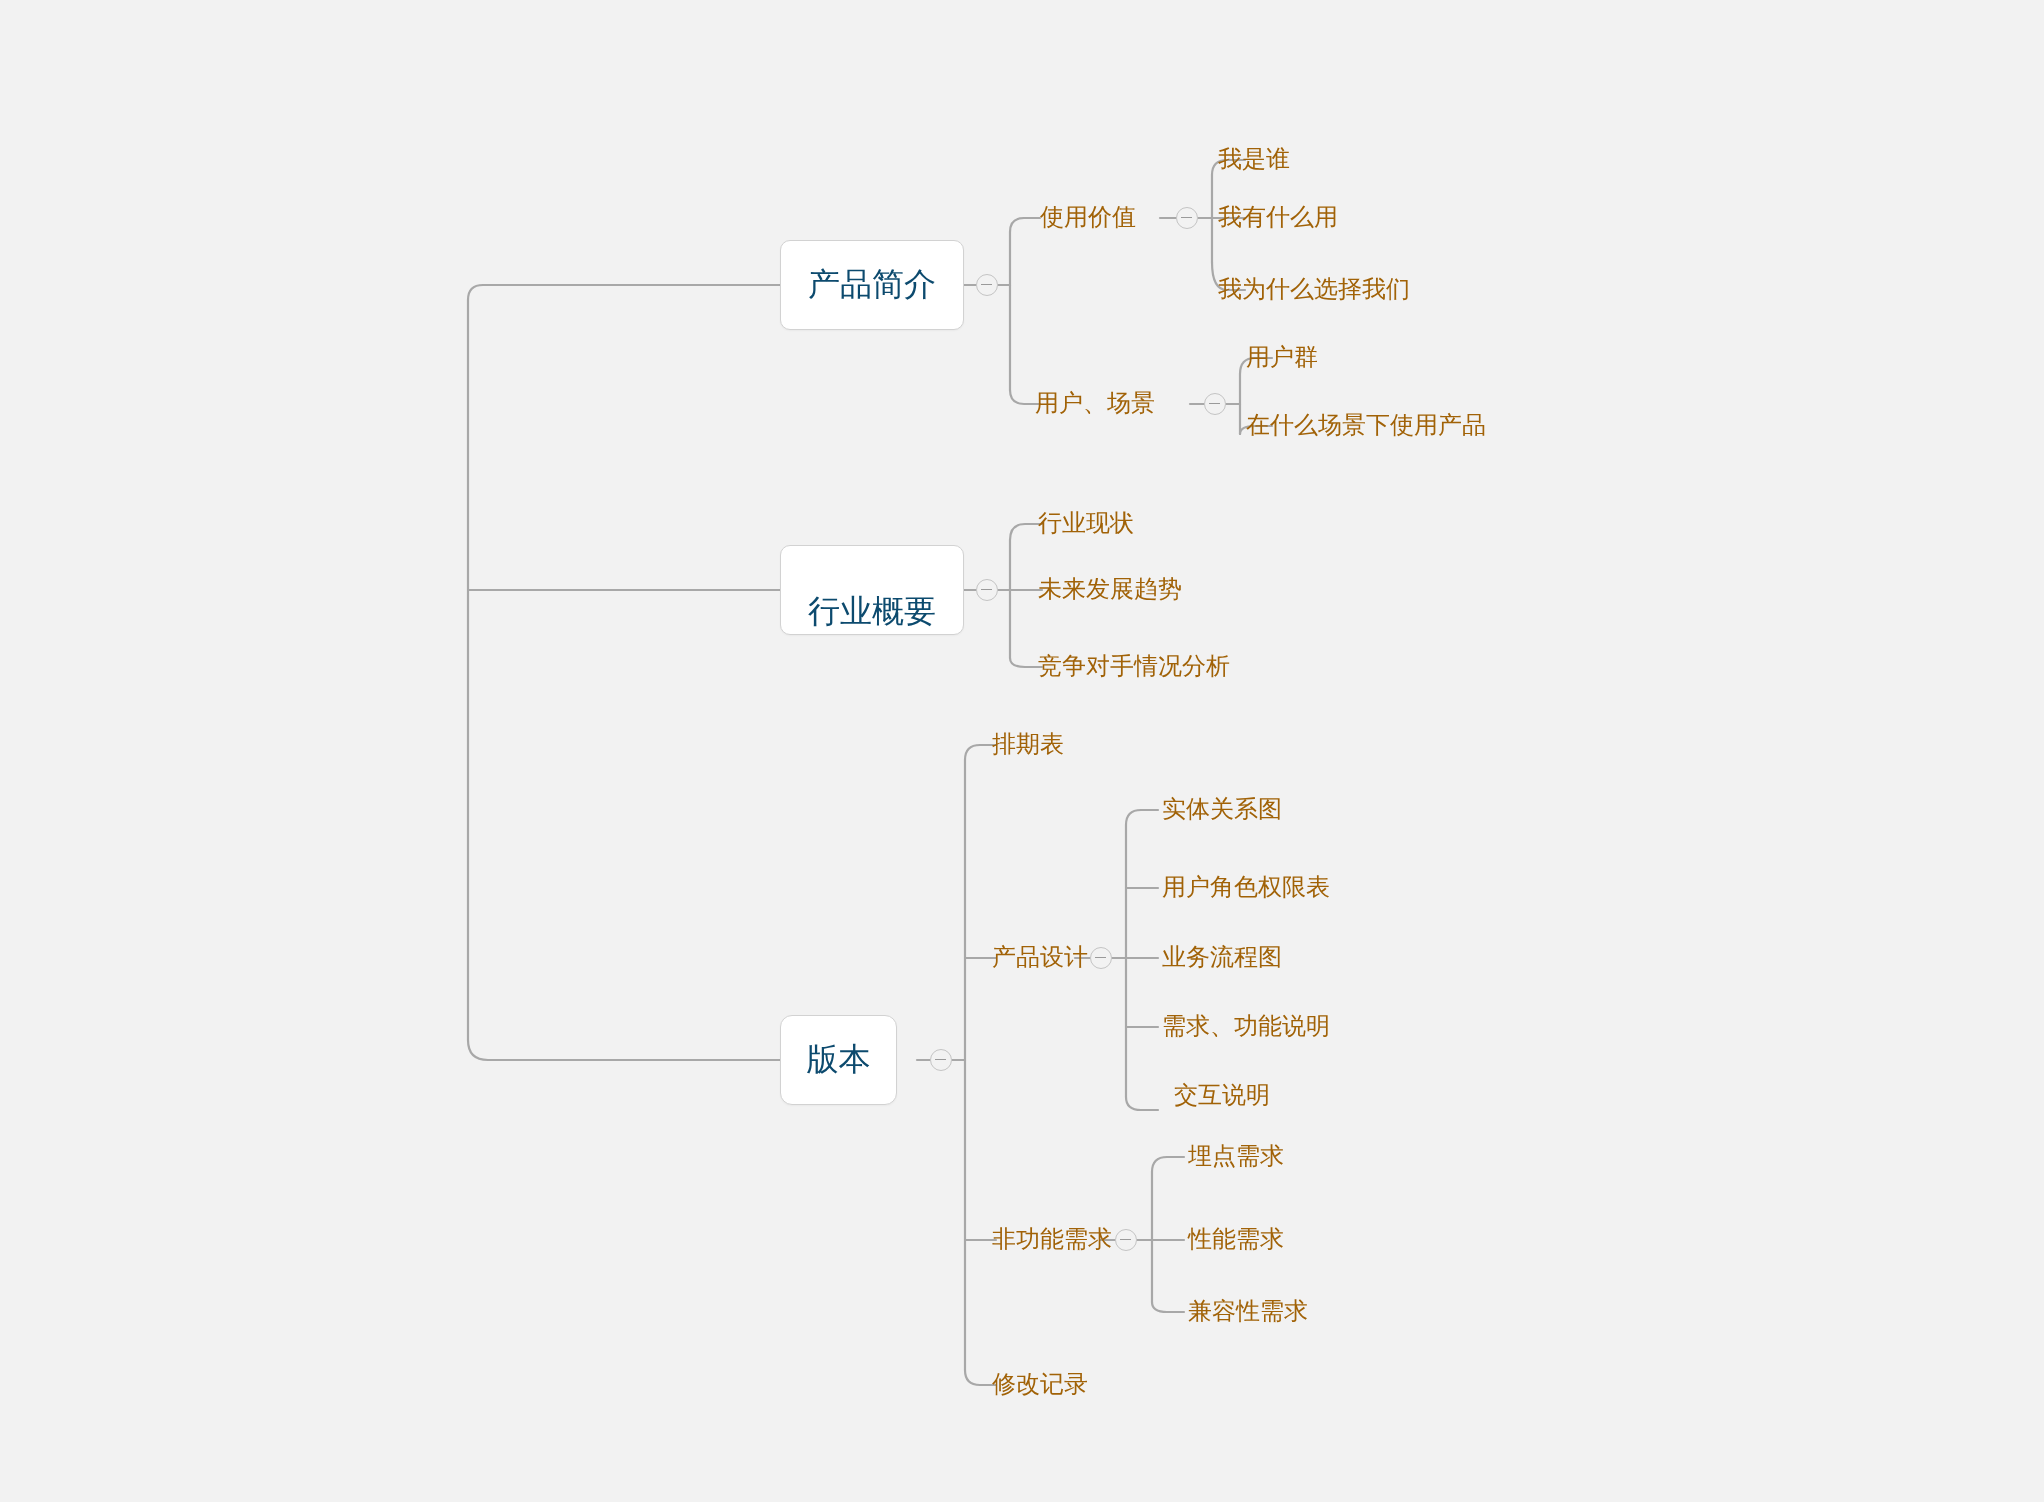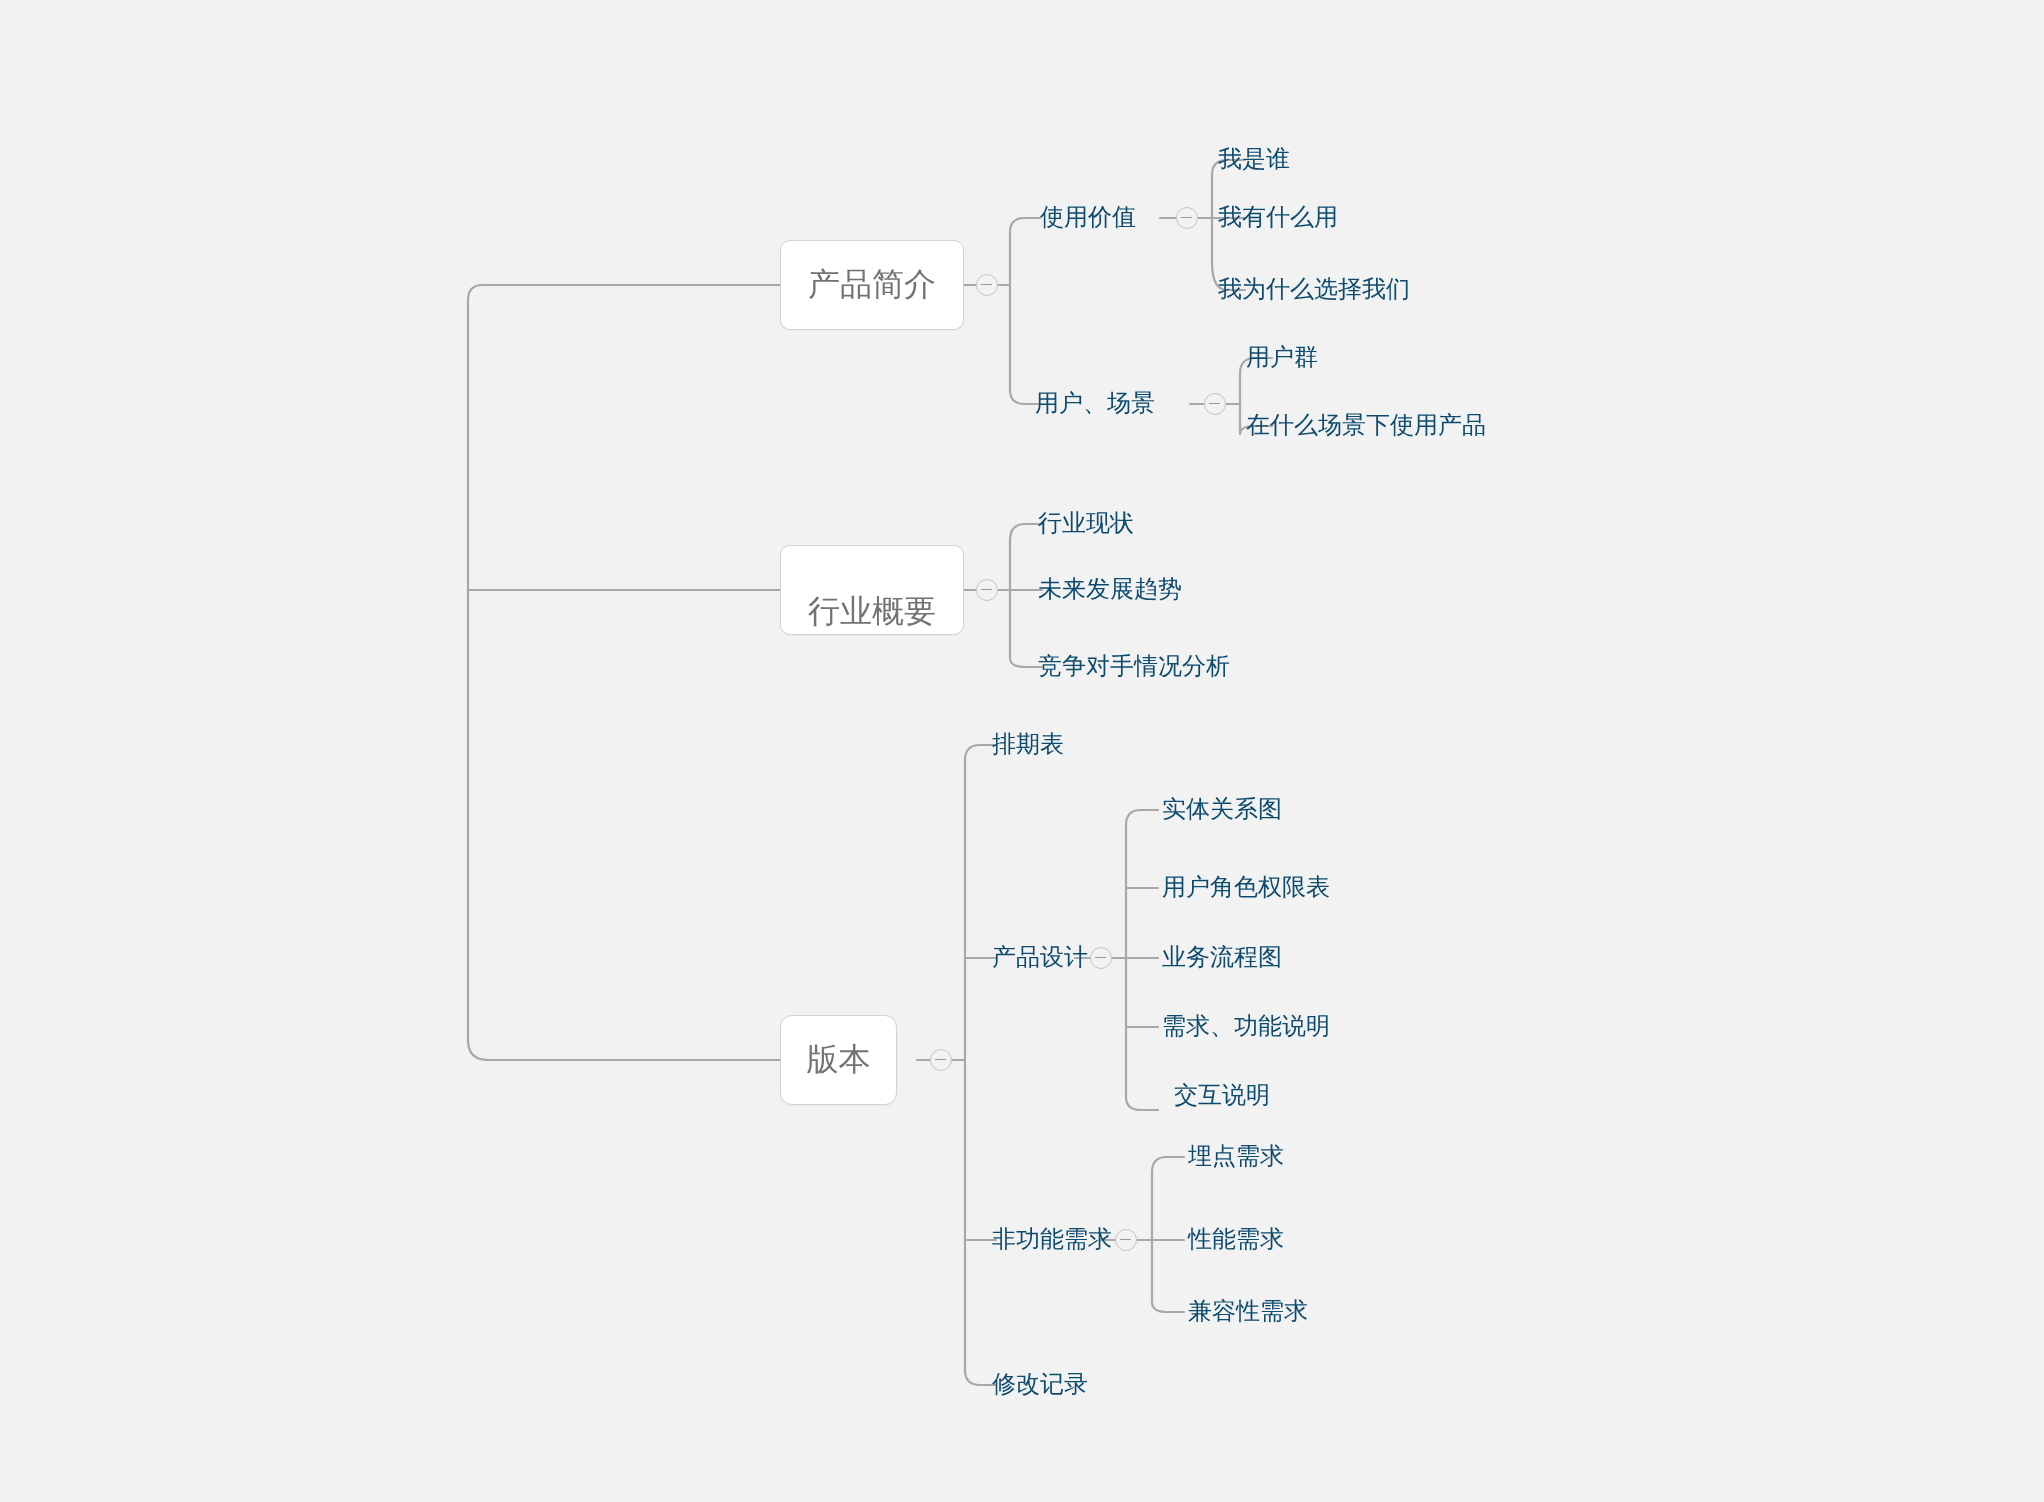--- a/index.html
+++ b/index.html
@@ -47,31 +47,31 @@
 
   
   .box-node {
     position: absolute;
     display: flex;
     align-items: center;
     justify-content: center;
     background: #ffffff;
     border: 1.5px solid #d2d2d2;
     border-radius: 10px;
-    color: #737373;
+    color: #0c4a6e;
     font-size: 32px;
     box-sizing: border-box;
     white-space: nowrap;
     box-shadow: 0 1px 2px rgba(0,0,0,0.04);
   }
 
   
   .text-node {
     position: absolute;
-    color: #0c4a6e;
+    color: #a16207;
     font-size: 24px;
     white-space: nowrap;
     line-height: 1;
   }
 
   
   .toggle {
     position: absolute;
     width: 22px;
     height: 22px;

